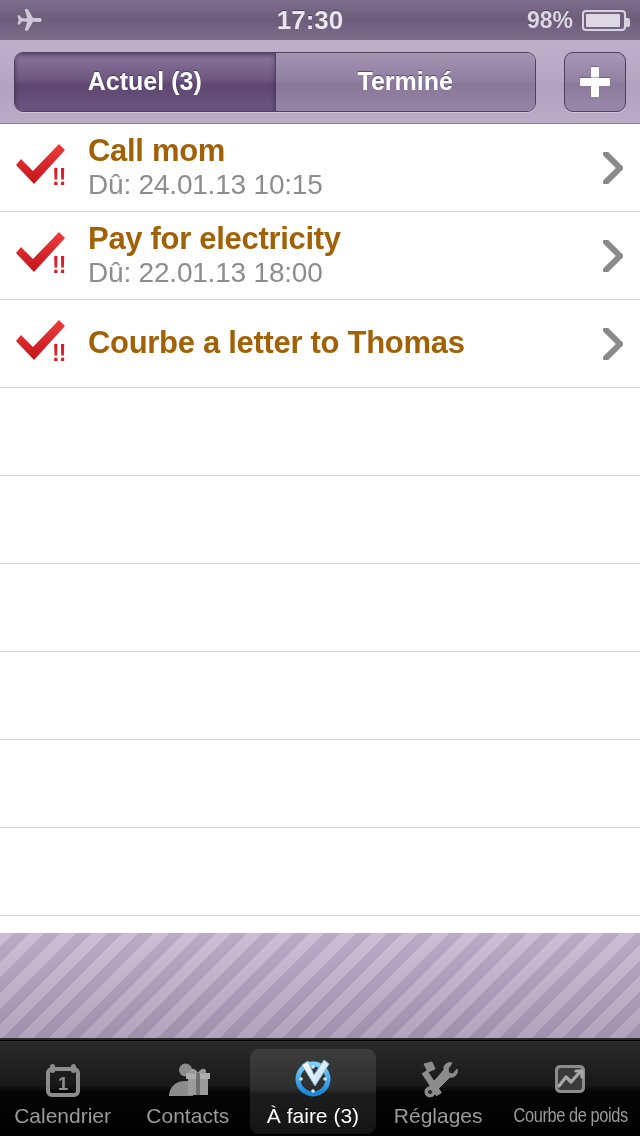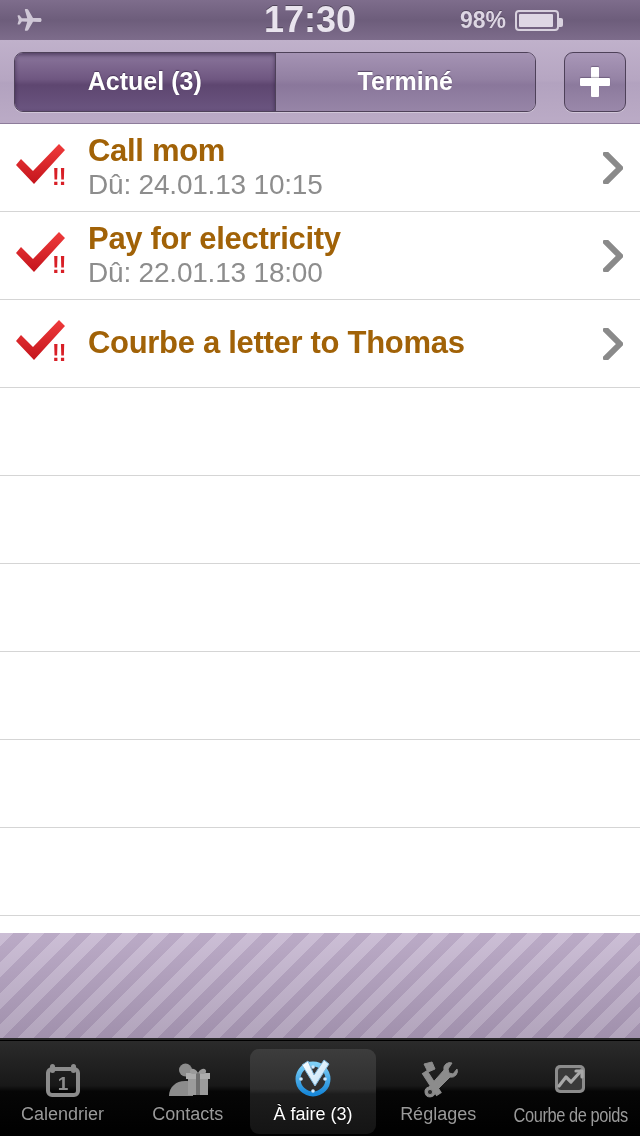--- a/index.html
+++ b/index.html
@@ -13,23 +13,23 @@
   .phone { position:relative; width:640px; height:1136px; overflow:hidden; background:#fff; }
 
   
   .statusbar {
     position:absolute; left:0; top:0; width:640px; height:40px;
     background:linear-gradient(to bottom,#7e6d8c 0%,#6d5d7b 50%,#7d6c8b 100%);
     display:flex; align-items:center;
   }
   .sb-left { width:160px; display:flex; align-items:center; padding-left:14px; }
   .sb-center { flex:1; display:flex; align-items:center; justify-content:center; }
-  .sb-right { width:180px; display:flex; align-items:center; padding-right:14px; gap:9px; }
+  .sb-right { width:180px; display:flex; align-items:center; justify-content:flex-end; padding-right:14px; gap:9px; }
   .sb-time {
-    color:#e9e4ee; font-size:36px; font-weight:bold; letter-spacing:0px;
+    color:#e9e4ee; font-size:26px; font-weight:bold; letter-spacing:0px;
     text-shadow:0 -1px 0 rgba(0,0,0,.35);
   }
   .sb-batt-txt {
     color:#ddd6e3; font-size:23px; font-weight:bold;
     text-shadow:0 -1px 0 rgba(0,0,0,.3);
   }
   .plane-icon svg { display:block; }
   .batt {
     position:relative; width:44px; height:21px; border:2px solid #d8d1de;
     border-radius:4px; display:flex; align-items:center;
@@ -139,21 +139,21 @@
     width:100%; height:100%; display:flex; flex-direction:column;
     align-items:center; justify-content:flex-start; padding-top:6px;
     border-radius:9px;
   }
   .tab.active .tab-inner {
     background:linear-gradient(to bottom,#3d3d3d 0%,#2e2e2e 47%,#1d1d1d 53%,#141414 100%);
     margin:2px 6px; padding-top:4px; height:calc(100% - 4px);
   }
   .tab-icon { height:50px; display:flex; align-items:center; justify-content:center; }
   .tab-label {
-    font-size:18px; color:#9a9a9a; margin-top:1px;
+    font-size:21px; color:#9a9a9a; margin-top:1px;
     text-shadow:0 -1px 0 #000; white-space:nowrap;
   }
   .tab.active .tab-label { color:#ffffff;text-align:center; }
   .tab-label.squeeze { font-size:20px; transform:scaleX(.82); transform-origin:center; letter-spacing:-0.5px; }
 </style>
 </head>
 <body>
 
 <div class="phone">
 

